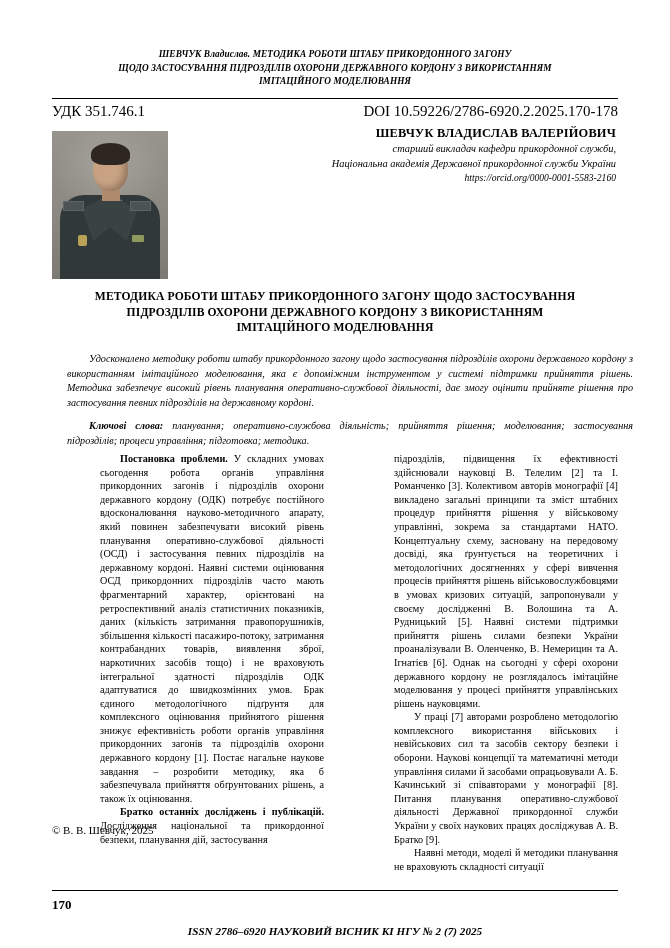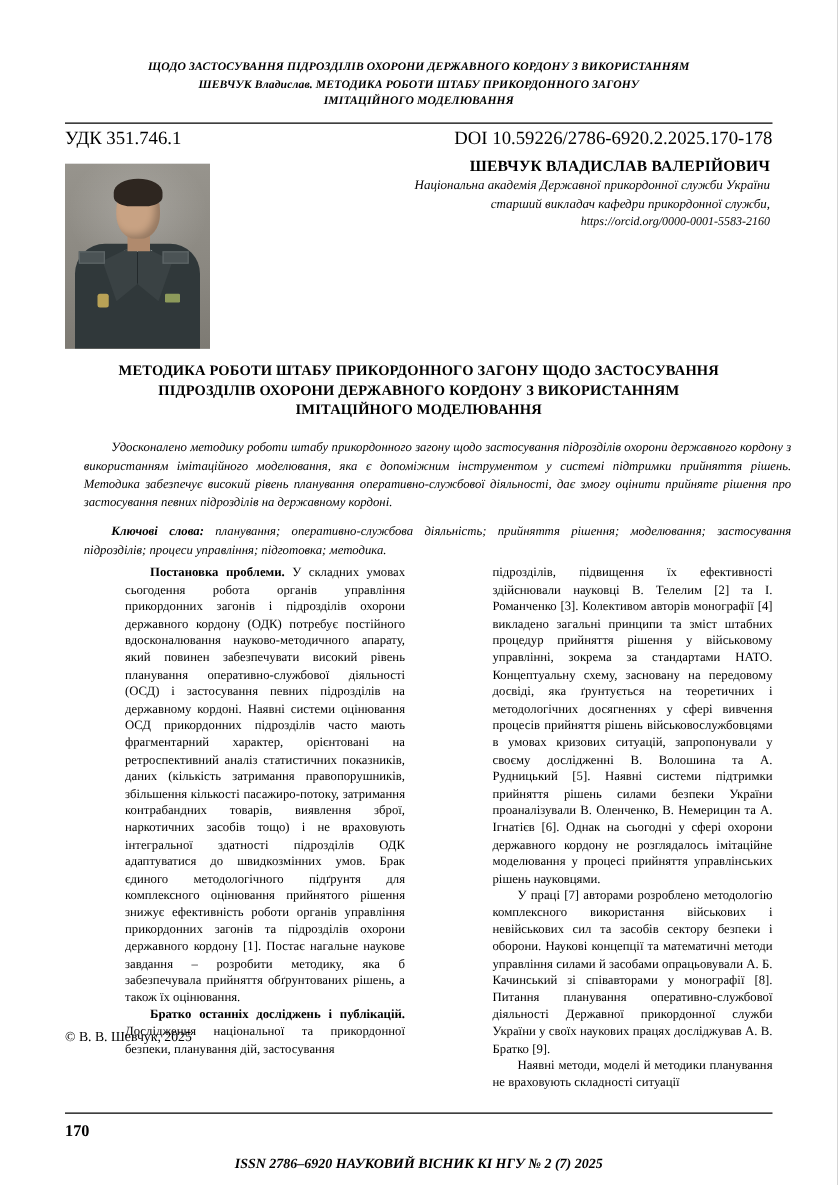--- a/index.html
+++ b/index.html
@@ -260,33 +260,33 @@
     margin-top: 28px;
   }
 </style>
 </head>
 <body>
 
 <div class="page">
 
   <div class="inner">
     <div class="running-head">
+      <div>ШЕВЧУК Владислав. МЕТОДИКА РОБОТИ ШТАБУ ПРИКОРДОННОГО ЗАГОНУ</div>
       <div>ЩОДО ЗАСТОСУВАННЯ ПІДРОЗДІЛІВ ОХОРОНИ ДЕРЖАВНОГО КОРДОНУ З ВИКОРИСТАННЯМ</div>
-      <div>ШЕВЧУК Владислав. МЕТОДИКА РОБОТИ ШТАБУ ПРИКОРДОННОГО ЗАГОНУ</div>
       <div>ІМІТАЦІЙНОГО МОДЕЛЮВАННЯ</div>
     </div>
     <div class="rule"></div>
     <div class="meta-row">
       <span>УДК 351.746.1</span>
       <span>DOI 10.59226/2786-6920.2.2025.170-178</span>
     </div>
     <div class="author-block">
       <div class="name">ШЕВЧУК ВЛАДИСЛАВ ВАЛЕРІЙОВИЧ</div>
+      <div>старший викладач кафедри прикордонної служби,</div>
       <div>Національна академія  Державної прикордонної служби України</div>
-      <div>старший викладач кафедри прикордонної служби,</div>
       <div class="orcid">https://orcid.org/0000-0001-5583-2160</div>
     </div>
   </div>
 
   <div class="photo-wrap">
     <div class="photo">
       <div class="ph-bg"></div>
       <div class="ph-body"></div>
       <div class="ph-shirt"></div>
       <div class="ph-tie"></div>

